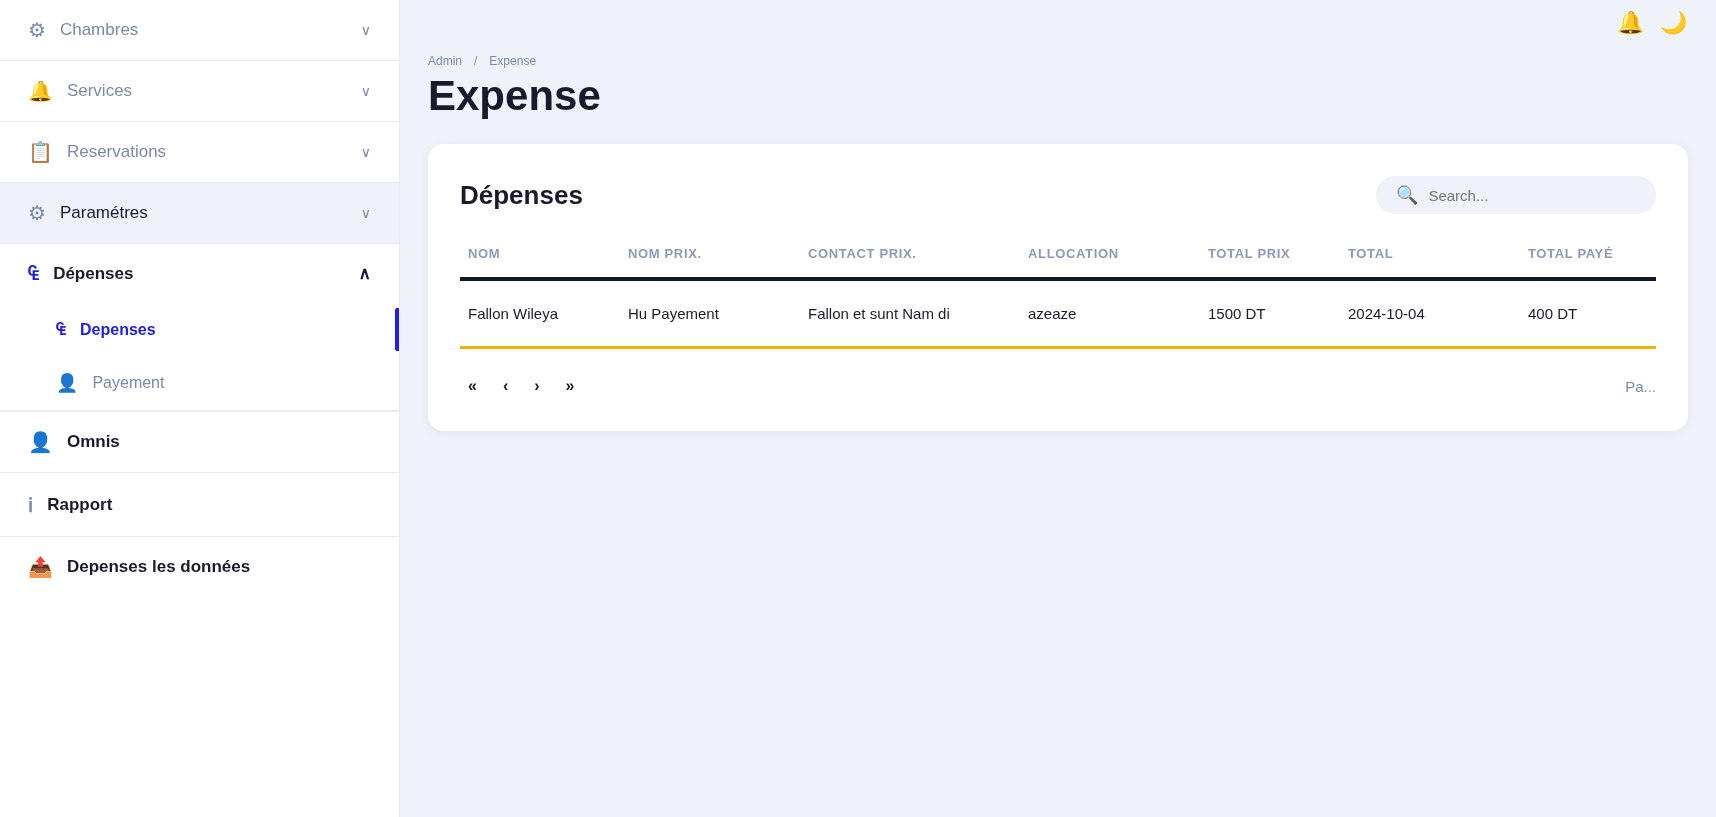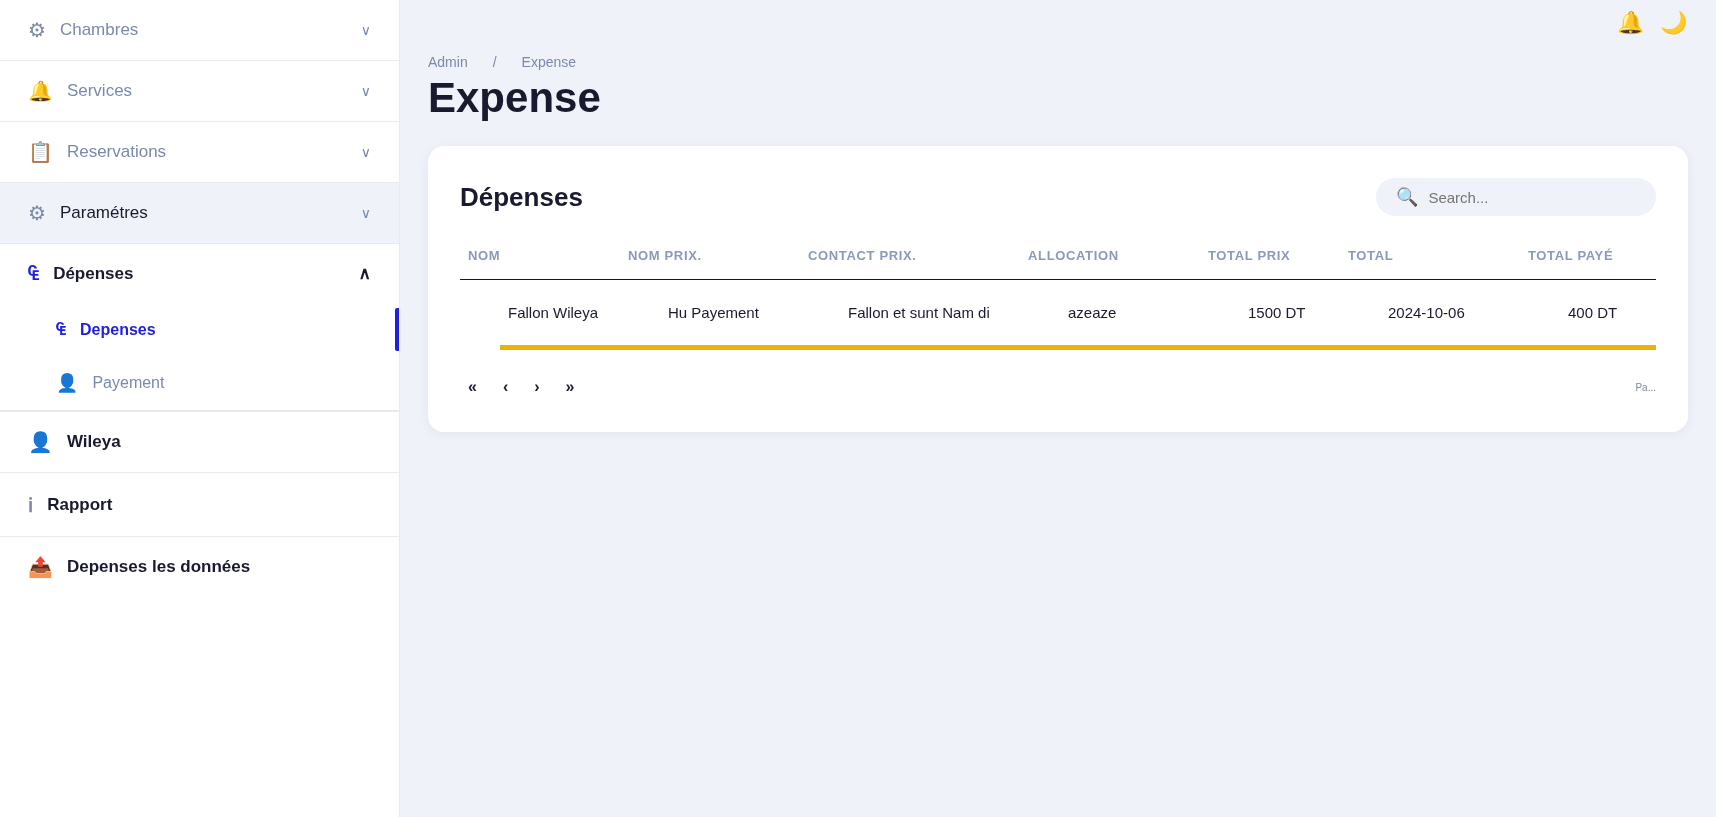--- a/index.html
+++ b/index.html
@@ -125,22 +125,22 @@
 
     .content-area {
       flex: 1;
       padding: 0 28px 28px 28px;
       overflow-y: auto;
     }
 
     .breadcrumb {
       display: flex;
       align-items: center;
-      gap: 25px;
-      font-size: 14px;
+      gap: 12px;
+      font-size: 12px;
       color: #7a8aaa;
       margin-bottom: 4px;
       margin-top: 8px;
     }
     .breadcrumb-sep { color: #7a8aaa; }
     .breadcrumb-current { color: #7a8aaa; }
 
     .page-title {
       font-size: 42px;
       font-weight: 800;
@@ -184,37 +184,36 @@
       font-size: 15px;
       color: #8b5cf6;
       width: 100%;
     }
 
     
     .table-header {
       display: grid;
       grid-template-columns: 160px 180px 220px 180px 140px 180px 140px;
       padding: 0 0 12px 0;
-      border-bottom: 1px solid #0f172a;
+      border-bottom: 4px solid #0f172a;
     }
     .th {
       font-size: 13px;
       font-weight: 600;
       color: #8a9ab8;
       letter-spacing: 0.05em;
       padding: 4px 8px;
     }
 
     .table-row {
       display: grid;
       grid-template-columns: 160px 180px 220px 180px 140px 180px 140px;
       padding: 20px 0;
-      border-bottom: 5px solid #eab308;
-      align-items: center;
-      margin-left: 40px;
+      border-bottom: 3px solid #eab308;
+      align-items: center;
     }
     .td {
       font-size: 15px;
       color: #1a1a2e;
       padding: 4px 8px;
       font-weight: 500;
     }
 
     .pagination {
       display: flex;
@@ -289,21 +288,21 @@
     </div>
 
     <div class="sub-item">
       <span class="sidebar-icon" style="font-size:18px;">👤</span>
       <span>Payement</span>
     </div>
   </div>
 
   <div class="sidebar-bottom-item">
     <span class="sidebar-icon">👤</span>
-    <span>Wileya</span>
+    <span>Omnis</span>
   </div>
 
   <div class="sidebar-bottom-item">
     <span class="sidebar-icon">ℹ</span>
     <span>Rapport</span>
   </div>
 
   <div class="sidebar-bottom-item">
     <span class="sidebar-icon">📤</span>
     <span>Depenses les données</span>
@@ -347,27 +346,27 @@
         <div class="th">TOTAL</div>
         <div class="th">TOTAL PAYÉ</div>
       </div>
 
       <div class="table-row">
         <div class="td">Fallon Wileya</div>
         <div class="td">Hu Payement</div>
         <div class="td">Fallon et sunt Nam di</div>
         <div class="td">azeaze</div>
         <div class="td">1500 DT</div>
-        <div class="td">2024-10-06</div>
+        <div class="td">2024-10-04</div>
         <div class="td">400 DT</div>
       </div>
 
       <div class="pagination">
         <button class="page-btn">«</button>
         <button class="page-btn">‹</button>
         <button class="page-btn">›</button>
         <button class="page-btn">»</button>
-        <span style="margin-left: auto; color:#7a8aaa; font-size:10px;">Pa...</span>
+        <span style="margin-left: auto; color:#7a8aaa; font-size:15px;">Pa...</span>
       </div>
 
     </div>
   </div>
 </div>
 
 </body></html>

